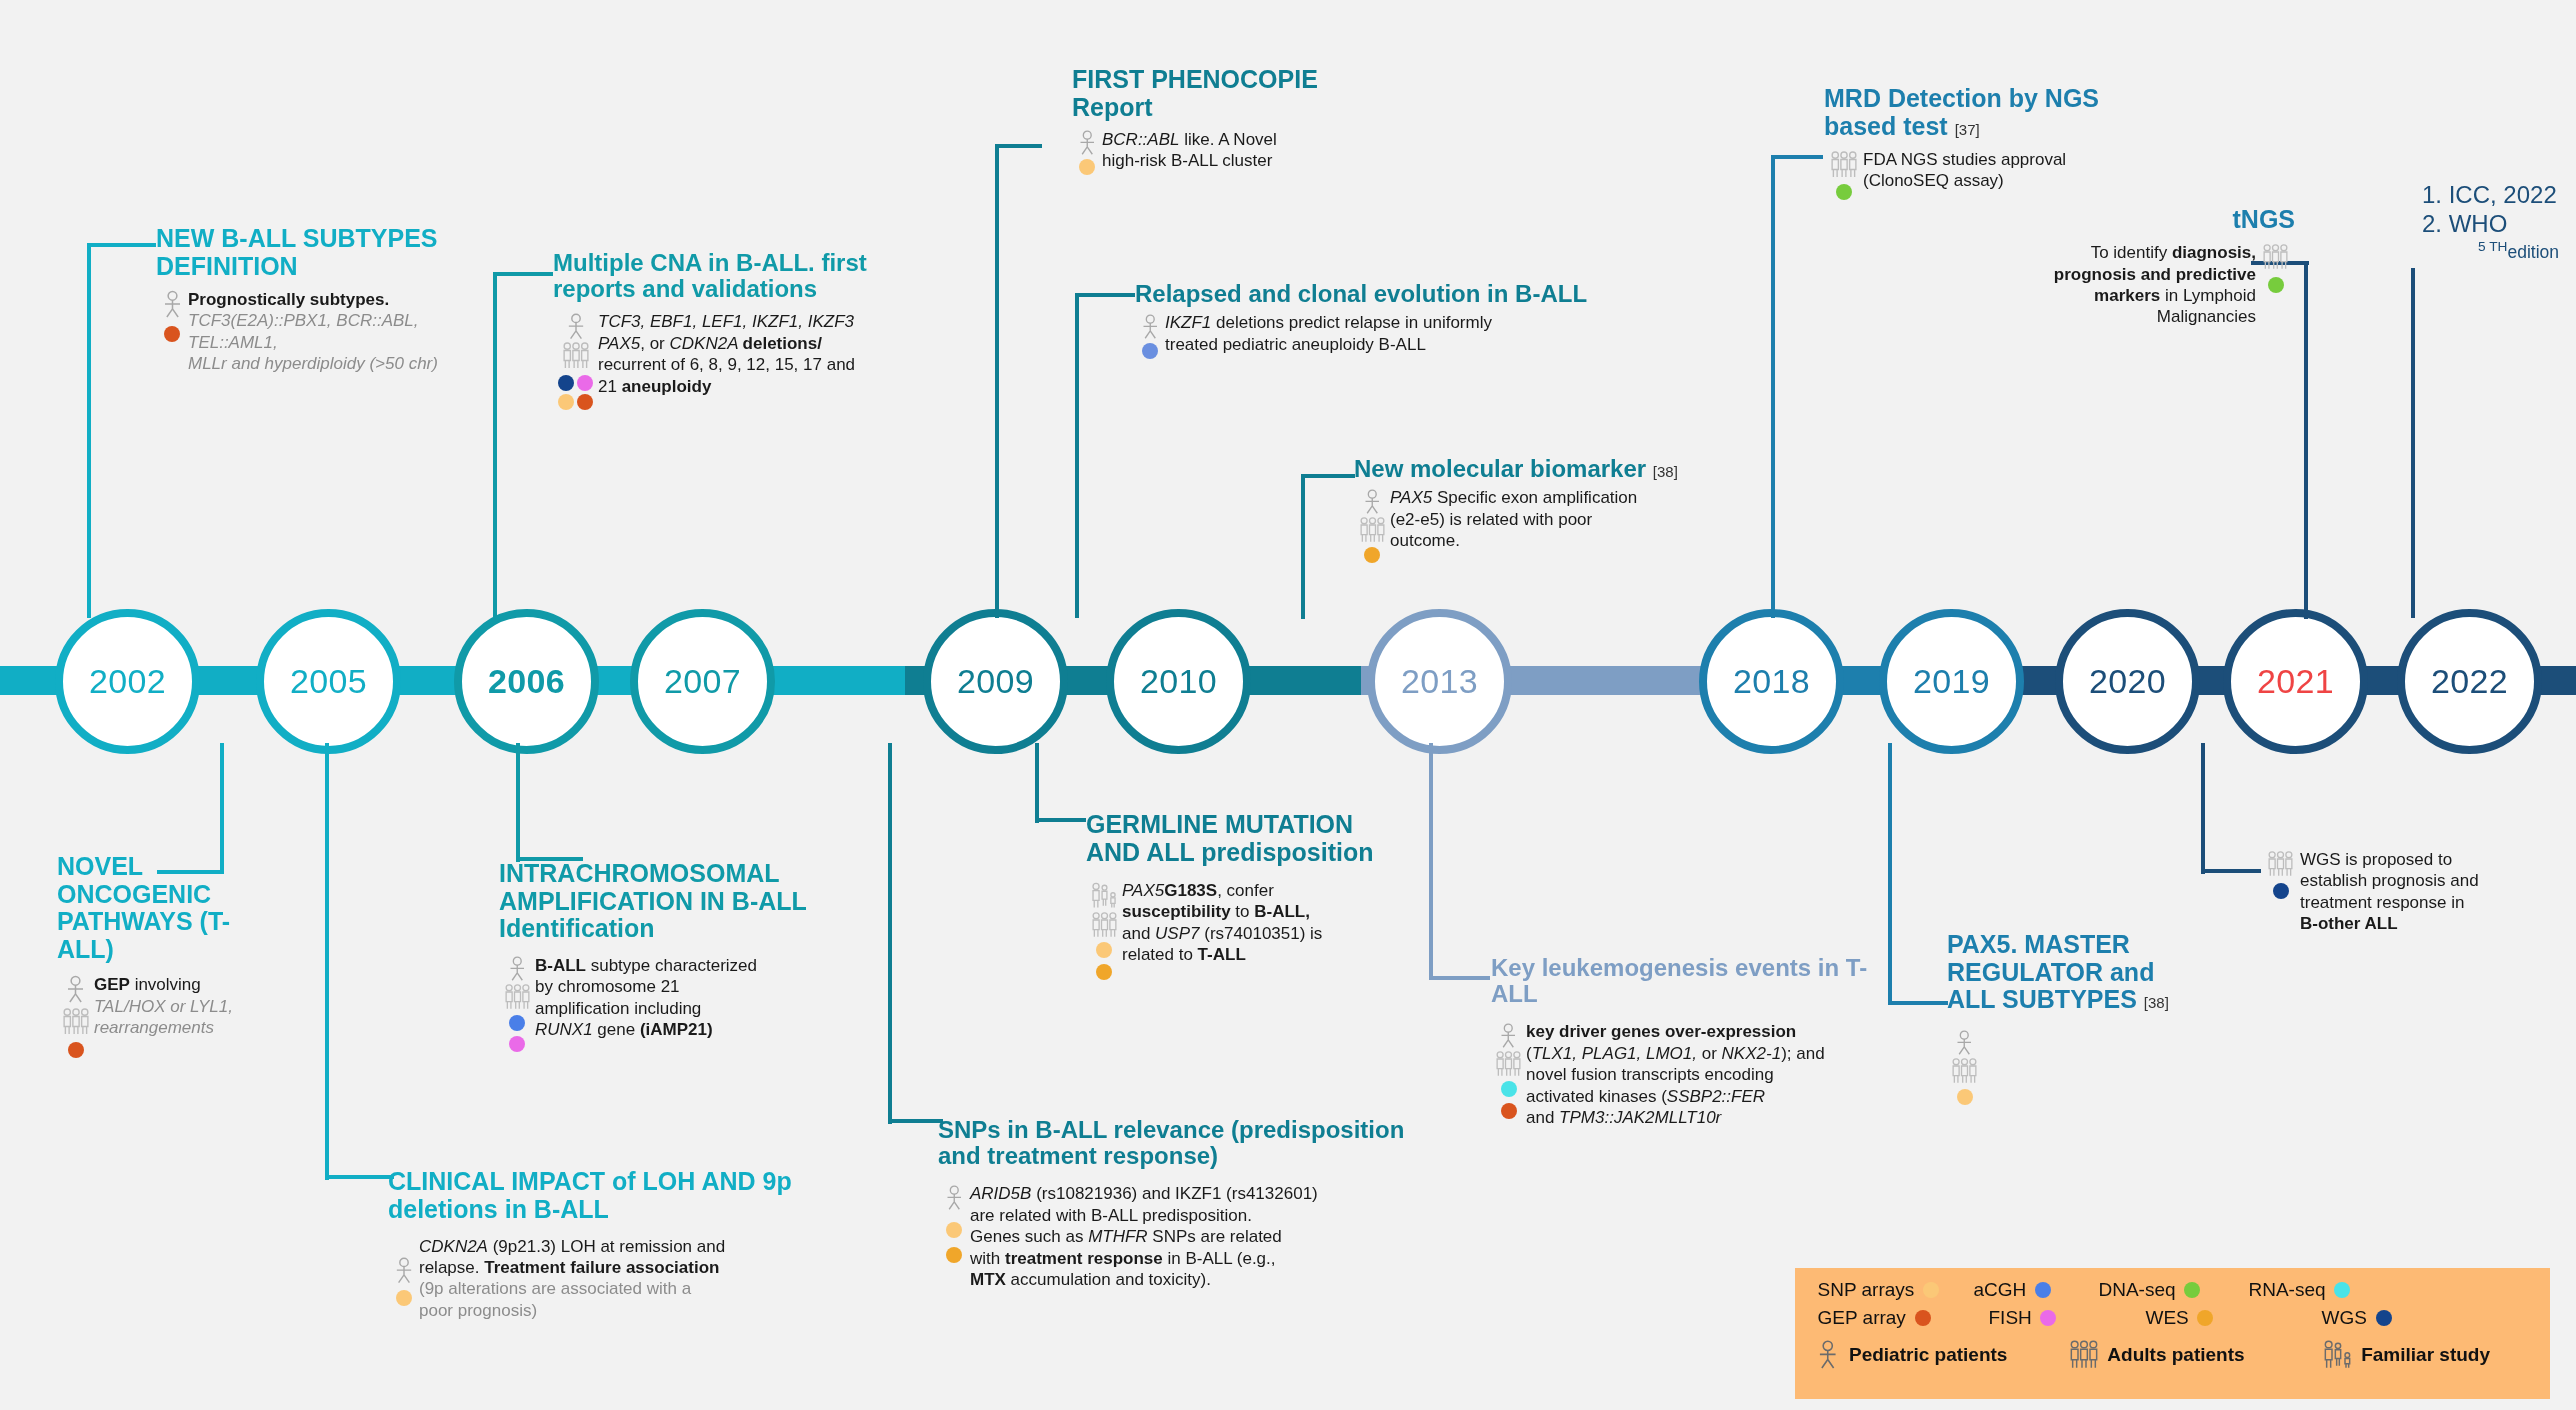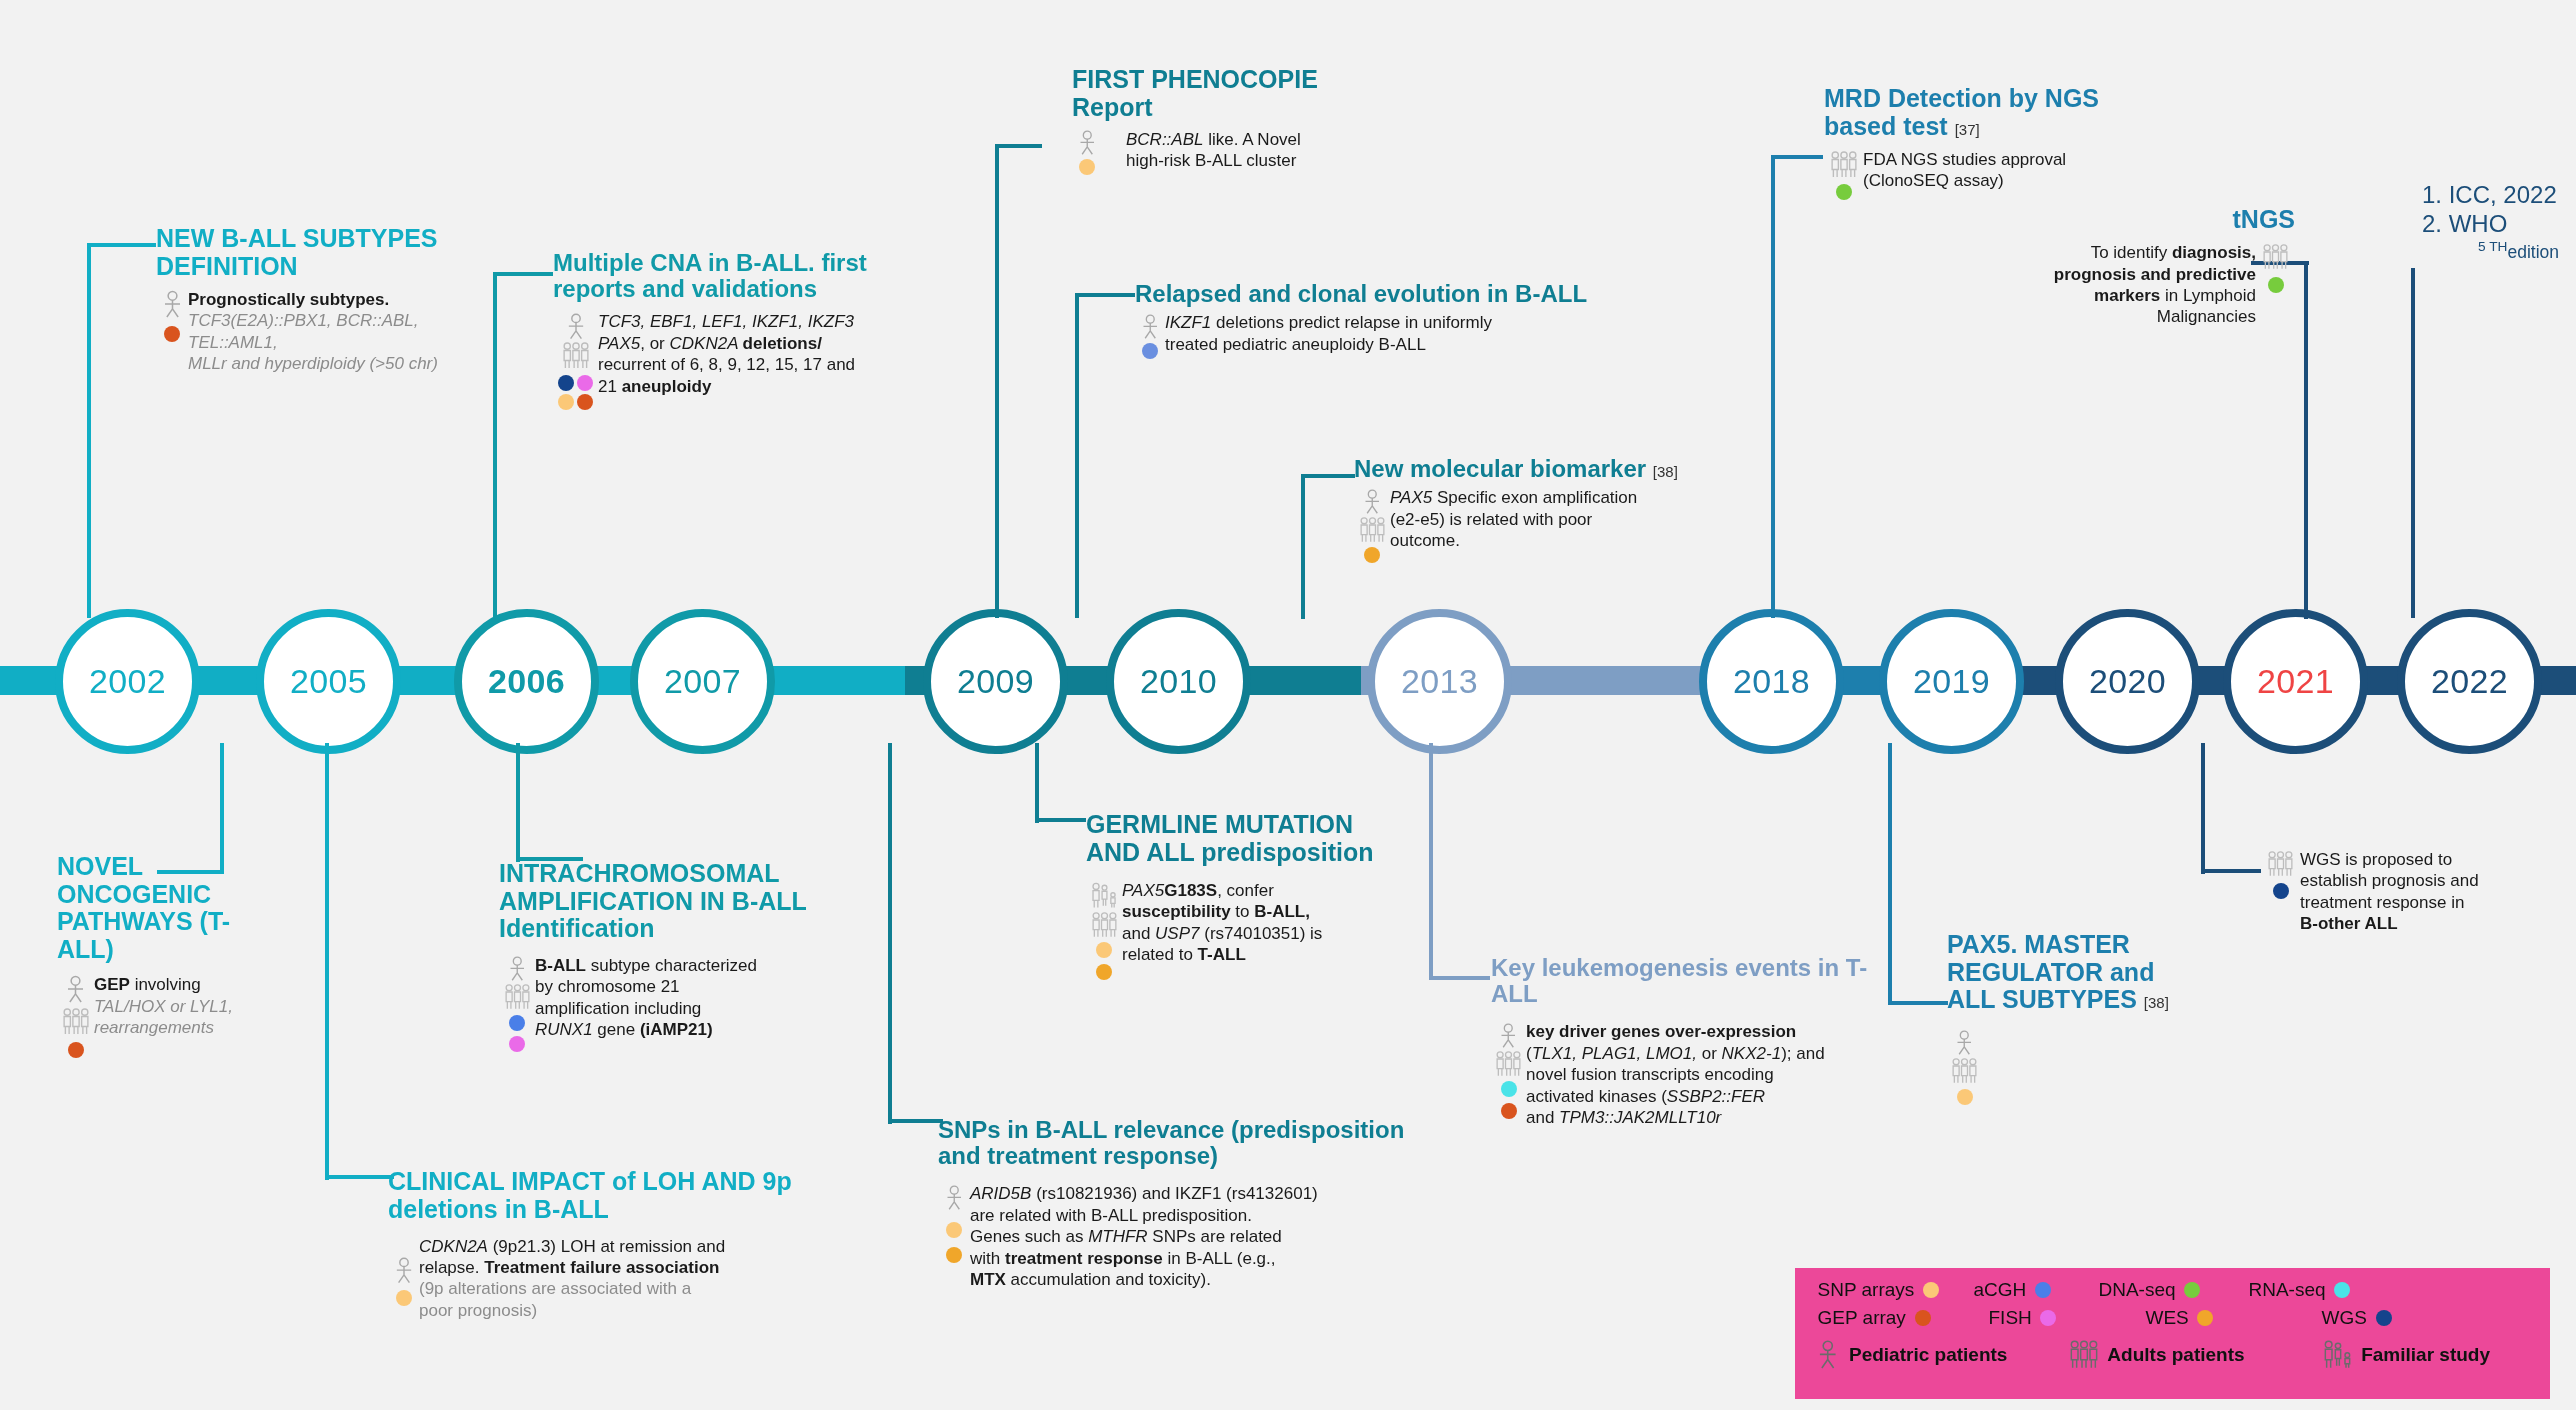--- a/index.html
+++ b/index.html
@@ -28,21 +28,21 @@
   .gut.r{order:2;}
   .txt{flex:1 1 auto;}
   .dot{border-radius:50%;display:block;}
   .dgrid{display:grid;grid-template-columns:auto auto;gap:3.1px;}
   .ref{font-size:15px;color:#333;font-weight:normal;letter-spacing:0;}
 
   
   .pic{display:block;}
 
   
-  #legend{position:absolute;background:#ec4899;}
+  #legend{position:absolute;background:#fdba74;}
   .lgrow{display:flex;align-items:center;}
   .lgitem{display:flex;align-items:center;}
   .lglabel{font-size:19px;color:#111;}
   .lgdot{border-radius:50%;display:block;}
   .lgbot{display:flex;align-items:center;}
   .lgbot .lglabel{font-weight:bold;}
 </style>
 </head>
 <body>
 
@@ -273,21 +273,21 @@
         <div><b>B-ALL</b><span> subtype characterized</span></div>
         <div><span>by chromosome 21</span></div>
         <div><span>amplification including</span></div>
         <div><i>RUNX1</i><span> gene </span><b>(iAMP21)</b></div>
       </div>
     </div>
   </div>
 
   <div class="blk" style="left:1072px;top:66px;width:293px;">
     <div class="ttl" style="color:#0f7e92;font-size:25px;">FIRST PHENOCOPIE Report</div>
-    <div class="row" style="margin-top:7.5px;gap:24px;">
+    <div class="row" style="margin-top:7.5px;">
       <div class="gut" style="width:30px;">
         <svg class="pic" width="22.5" height="26" viewBox="0 0 40 46">
           <circle cx="20" cy="9" r="7" fill="none" stroke="#a8a8a8" stroke-width="2.4"></circle>
           <path d="M20 16 v14 M20 30 l-9 13 M20 30 l9 13 M8 22 h24" fill="none" stroke="#a8a8a8" stroke-width="2.4"></path>
         </svg>
         <span class="dot" style="width:16px;height:16px;background:#fbc877;margin-top:3.7px;"></span>
       </div>
       <div class="txt body">
         <div><i>BCR::ABL</i><span> like. A  Novel</span></div>
         <div><span>high-risk B-ALL cluster</span></div>

